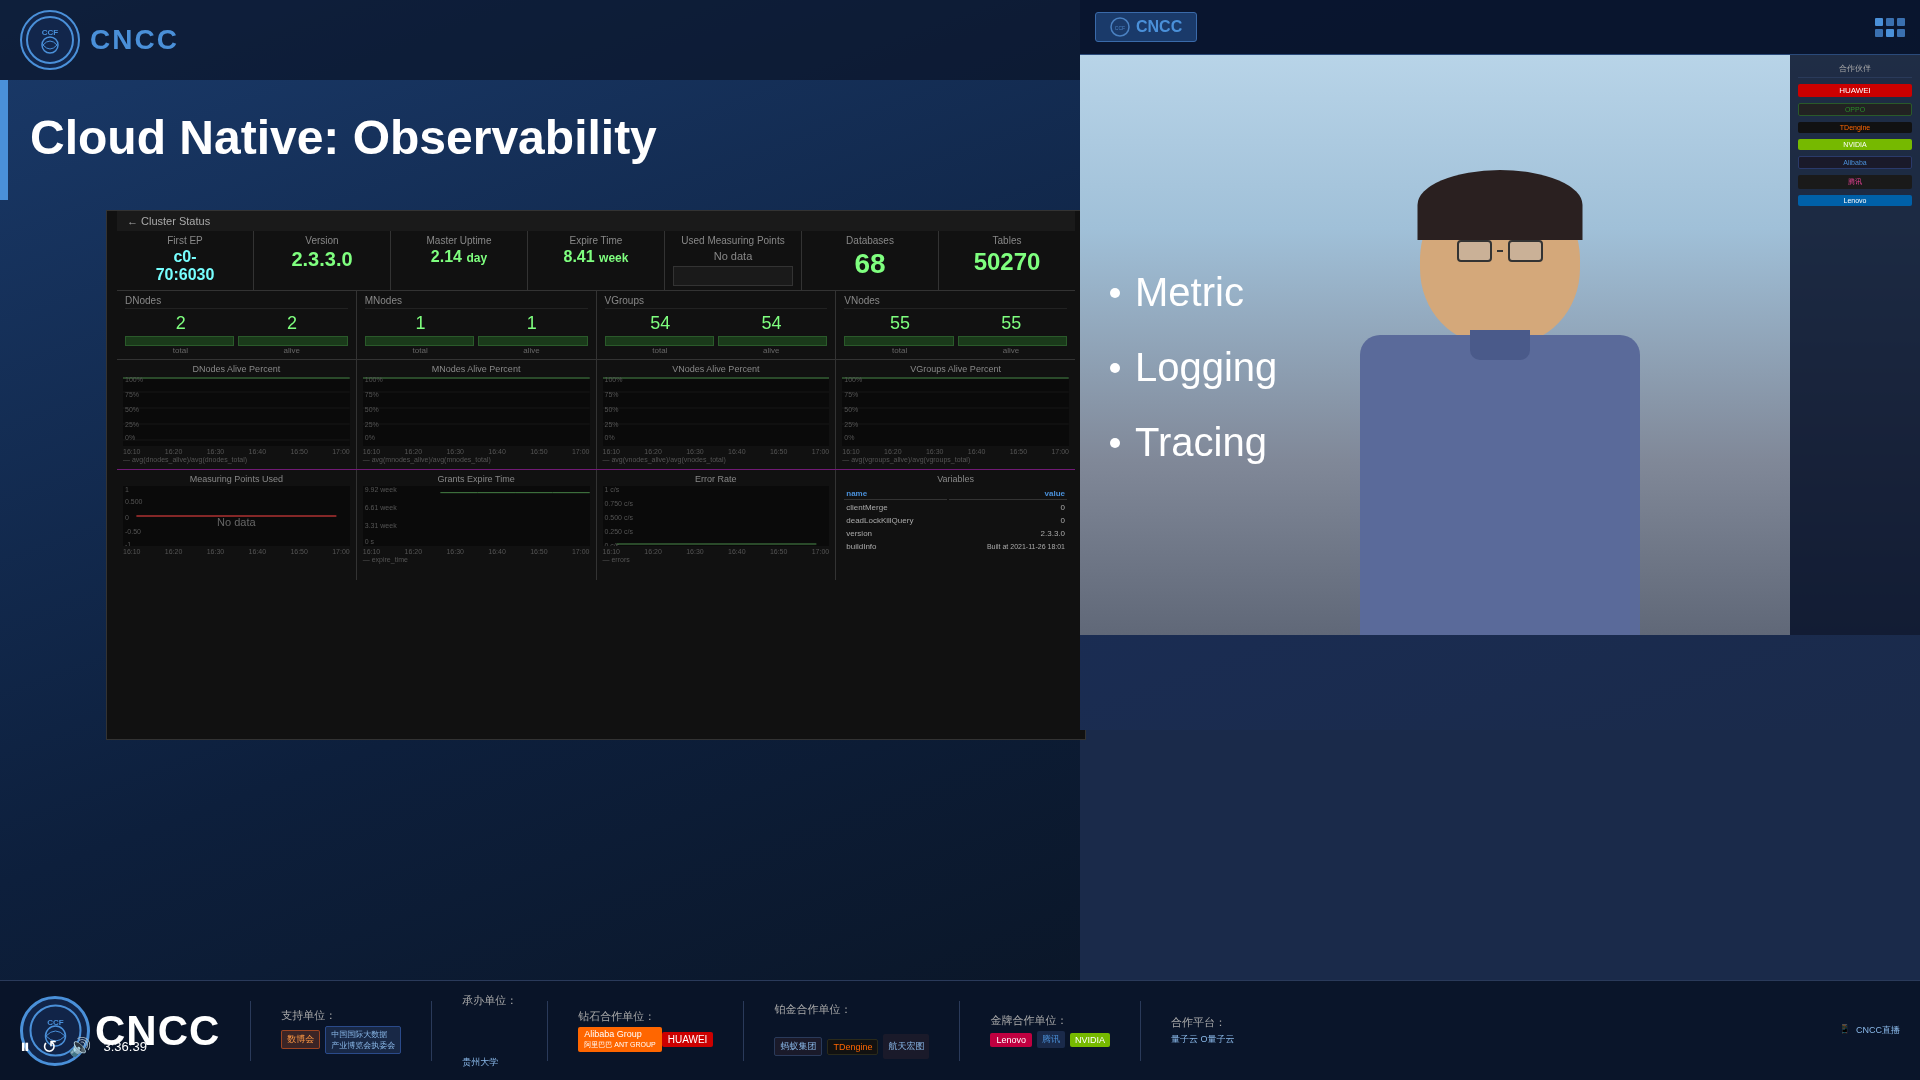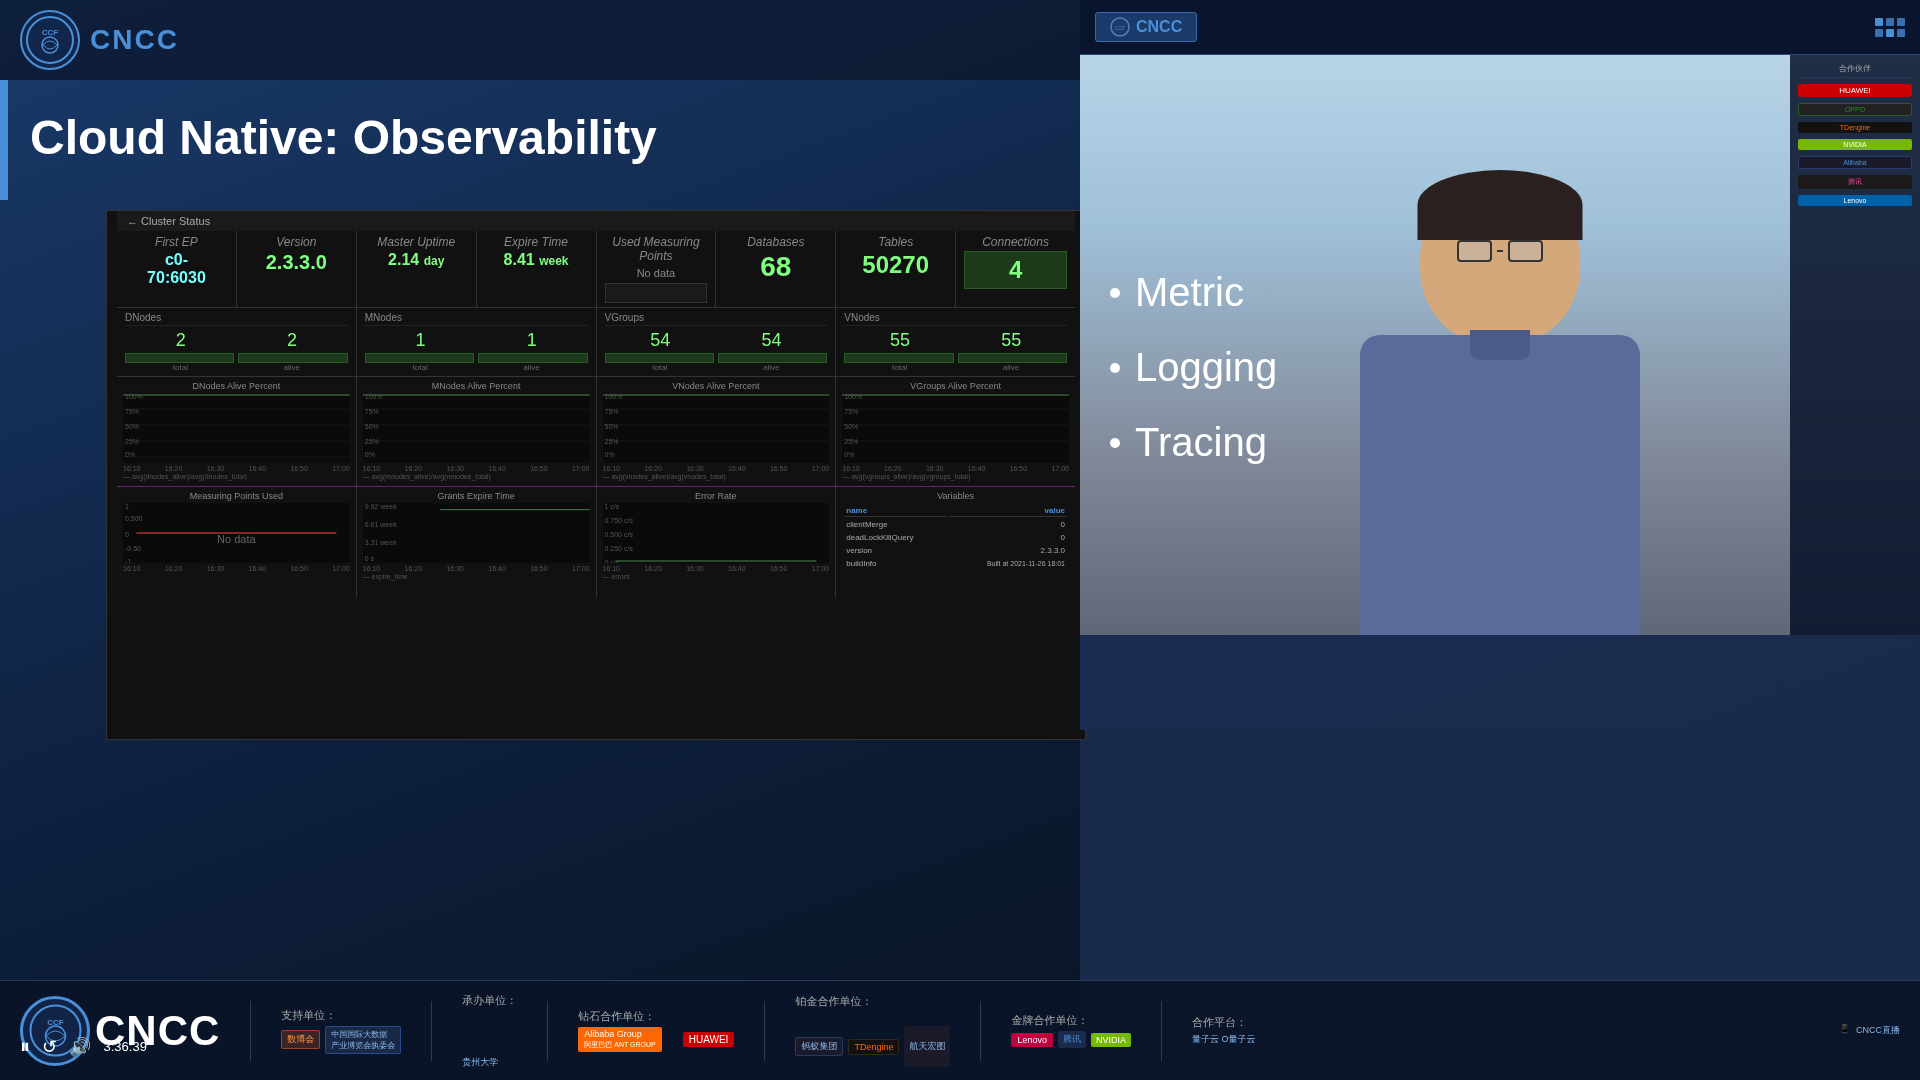--- a/index.html
+++ b/index.html
@@ -118,24 +118,23 @@
     .stat-cell {
       flex: 1;
       padding: 4px 8px;
       border-right: 1px solid #333;
       text-align: center;
     }
 
     .stat-cell:last-child { border-right: none; }
 
     .stat-label {
-      font-size: 12px;
+      font-size: 10px;
       color: #888;
       margin-bottom: 2px;
-      font-style: italic;
     }
 
     .stat-value {
       font-size: 20px;
       font-weight: bold;
       color: #7fff7f;
     }
 
     .stat-value.cyan { color: #7ff; }
 
@@ -384,26 +383,20 @@
         <div class="stat-cell">
           <div class="stat-label">Databases</div>
           <div class="stat-value" style="font-size:28px;">68</div>
         </div>
 
         <div class="stat-cell">
           <div class="stat-label">Tables</div>
           <div class="stat-value" style="font-size:24px;">50270</div>
         </div>
 
-        <div class="stat-cell">
-          <div class="stat-label">Connections</div>
-          <div style="background:#1a3a1a;padding:4px;border:1px solid #2a5a2a;">
-            <div class="stat-value" style="font-size:24px;">4</div>
-          </div>
-        </div>
       </div>
 
       <div class="node-section">
 
         <div class="node-group">
           <div class="node-title">DNodes</div>
           <div class="node-values">
             <span class="node-num">2</span>
             <span class="node-num">2</span>
           </div>
@@ -786,34 +779,34 @@
 
   <div style="display:flex;flex-direction:column;gap:3px;">
     <div style="font-size:11px;color:#aaa;">承办单位：</div>
     <div style="font-size:9px;color:#8ab8e8;margin-top:45px;">贵州大学</div>
   </div>
 
   <div style="width:1px;height:60px;background:#2a3a5a;flex-shrink:0;"></div>
 
   <div style="display:flex;flex-direction:column;gap:3px;">
     <div style="font-size:11px;color:#aaa;">钻石合作单位：</div>
-    <div style="display:flex;gap:21px;align-items:center;">
+    <div style="display:flex;gap:0;align-items:center;">
       <div style="background:#ff6600;color:white;font-size:9px;padding:2px 6px;border-radius:2px;">Alibaba Group<br><span style="font-size:7px;">阿里巴巴 ANT GROUP</span></div>
       <div style="background:#c00;color:white;font-size:10px;padding:2px 6px;border-radius:2px;">HUAWEI</div>
     </div>
   </div>
 
   <div style="width:1px;height:60px;background:#2a3a5a;flex-shrink:0;"></div>
 
   <div style="display:flex;flex-direction:column;gap:17px;">
     <div style="font-size:11px;color:#aaa;">铂金合作单位：</div>
     <div style="display:flex;gap:5px;align-items:center;">
       <div style="background:#1a1a2a;border:1px solid #2a3a5a;color:#8ab8e8;font-size:9px;padding:2px 5px;border-radius:2px;">蚂蚁集团</div>
       <div style="background:#111;color:#ff6600;font-size:9px;padding:2px 5px;border-radius:2px;border:1px solid #2a2a1a;">TDengine</div>
-      <div style="background:#1a1a2a;color:#8ab8e8;font-size:9px;padding:14px 5px;border-radius:2px;text-align:right;">航天宏图</div>
+      <div style="background:#1a1a2a;color:#8ab8e8;font-size:9px;padding:6px 5px;border-radius:2px;text-align:right;">航天宏图</div>
     </div>
   </div>
 
   <div style="width:1px;height:60px;background:#2a3a5a;flex-shrink:0;"></div>
 
   <div style="display:flex;flex-direction:column;gap:3px;">
     <div style="font-size:11px;color:#aaa;">金牌合作单位：</div>
     <div style="display:flex;gap:5px;align-items:center;">
       <div style="background:#c00040;color:white;font-size:9px;padding:2px 6px;border-radius:2px;">Lenovo</div>
       <div style="background:#1a2a4a;color:#4a90d9;font-size:9px;padding:2px 5px;border-radius:2px;">腾讯</div>

